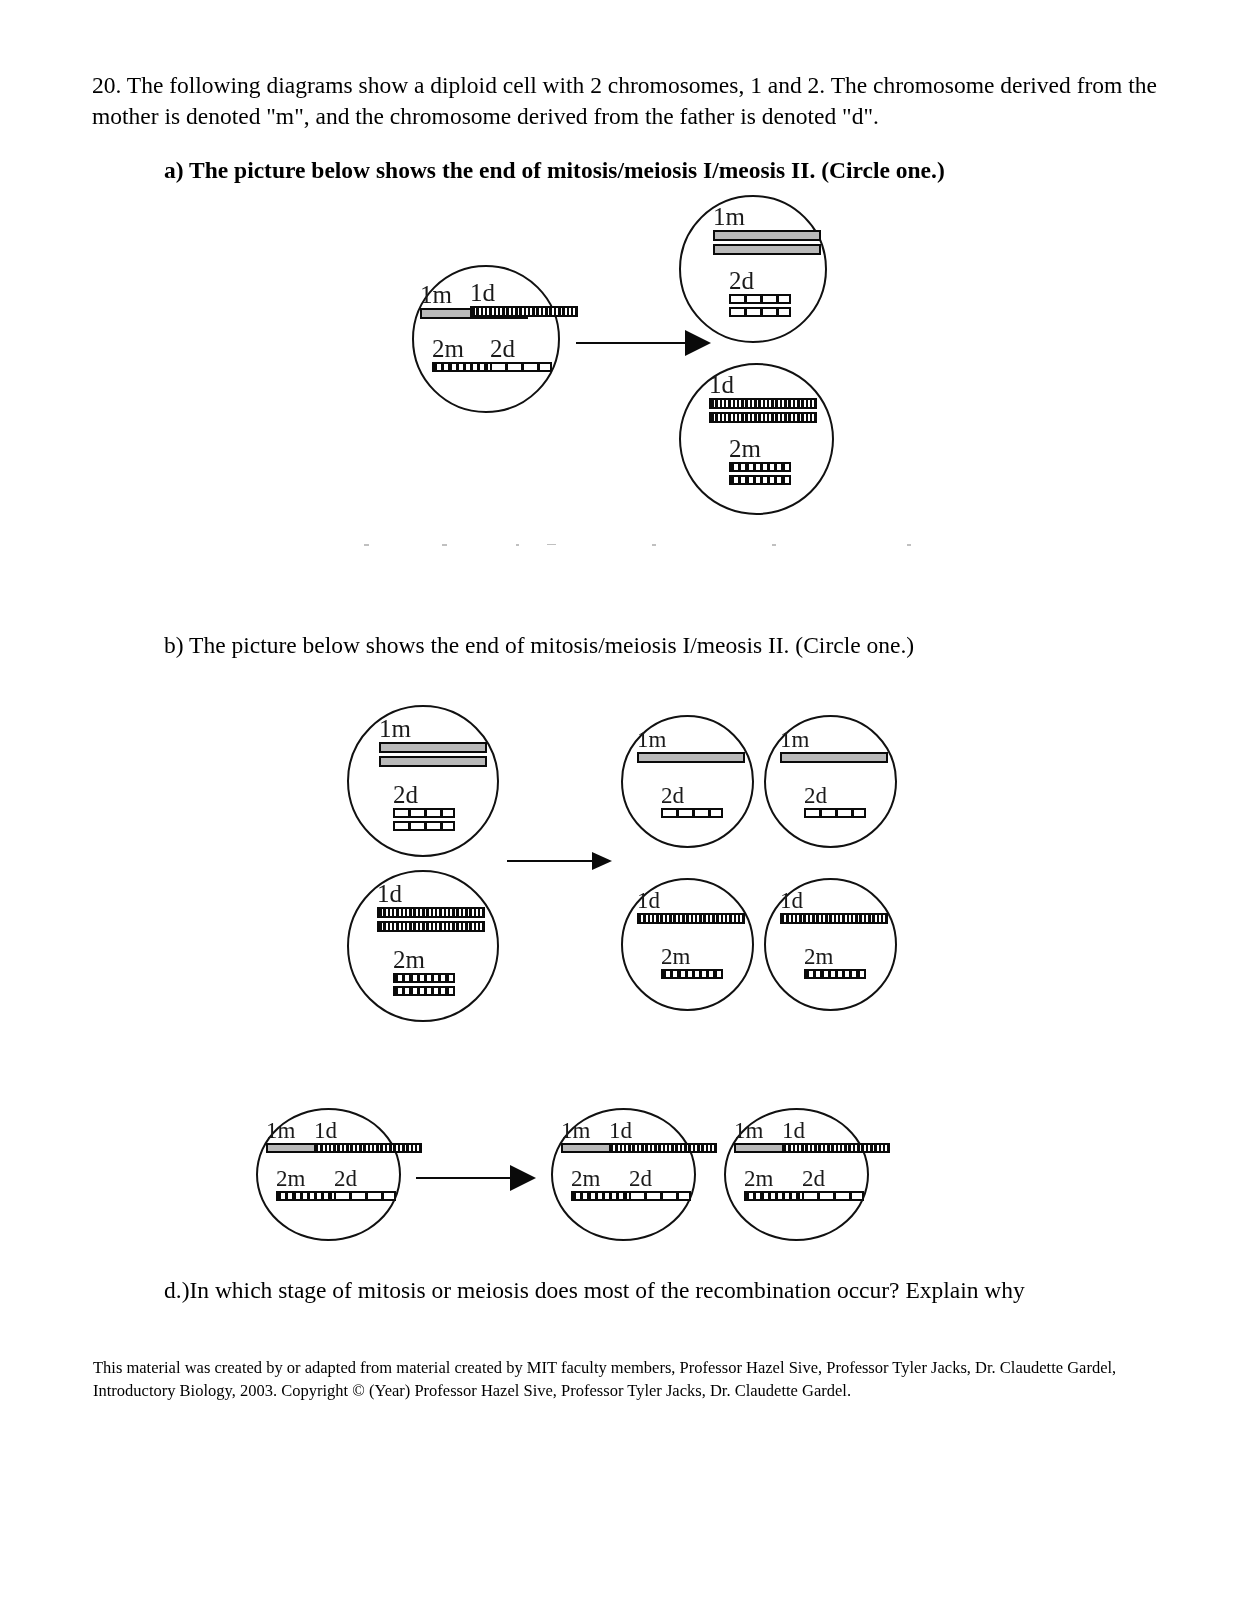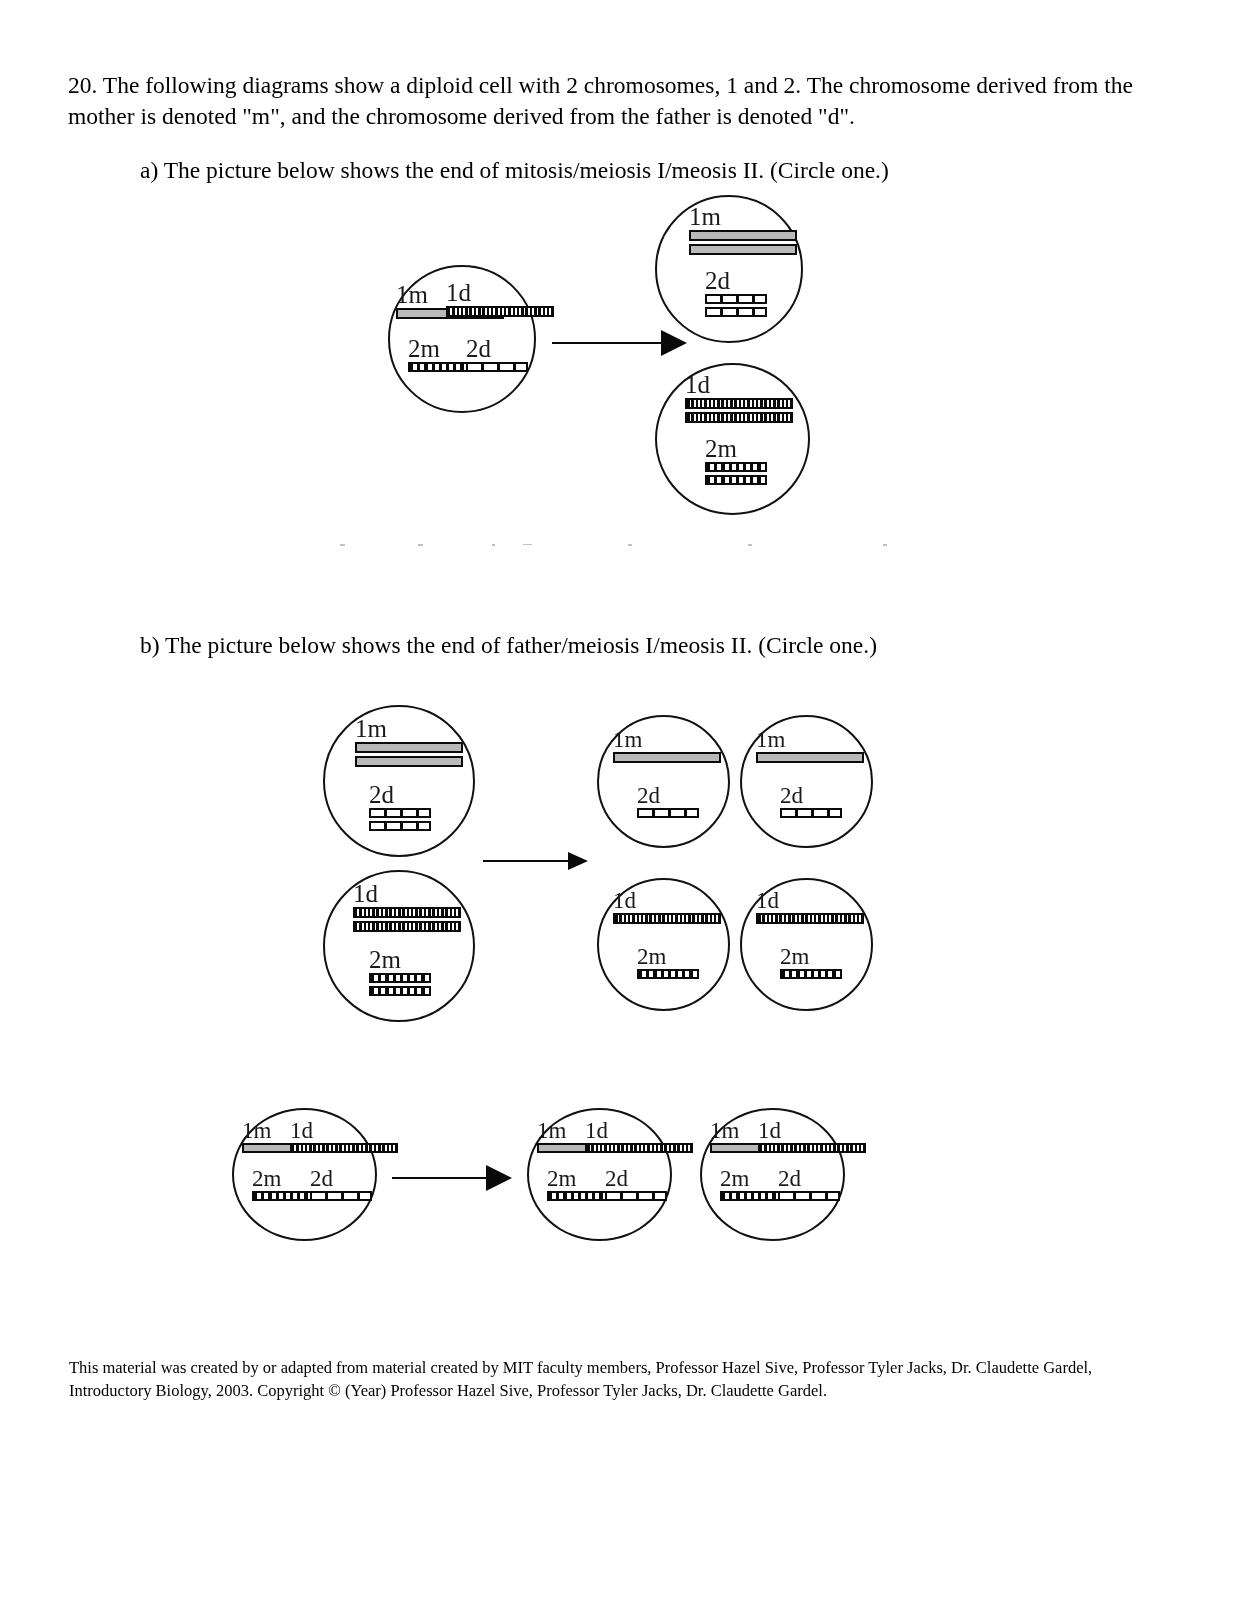--- a/index.html
+++ b/index.html
@@ -13,40 +13,41 @@
     height: 1600px;
     position: relative;
     font-family: "Liberation Serif", "DejaVu Serif", serif;
     color: #000000;
     overflow: hidden;
   }
 
   .page {
     position: absolute;
     inset: 0;
+    margin-left: 24px;
   }
 
   
   .qtext {
     position: absolute;
     left: 68px;
     top: 70px;
     width: 1065px;
     font-size: 23.5px;
     line-height: 31px;
     text-align: left;
   }
 
   .part-label {
     position: absolute;
     font-size: 23.5px;
     line-height: 30px;
     white-space: nowrap;
   }
-  .part-a { left: 140px; top: 155px; }
+  .part-a { left: 140px; top: 155px; font-weight: bold; }
   .part-b { left: 140px; top: 630px; }
   .part-c { left: 140px; top: 1038px; }
   .part-d { left: 140px; top: 1275px; }
 
   .footer {
     position: absolute;
     left: 69px;
     top: 1356px;
     width: 1068px;
     font-size: 16.5px;
@@ -248,21 +249,21 @@
   <div class="speck-row" style="left:340px; top:544px; width:560px; height:6px;">
     <span class="speck" style="left:0px;"></span>
     <span class="speck" style="left:78px;"></span>
     <span class="speck" style="left:152px; width:3px;"></span>
     <span class="speck" style="left:183px; width:9px; height:1px;"></span>
     <span class="speck" style="left:288px; width:4px;"></span>
     <span class="speck" style="left:408px; width:4px;"></span>
     <span class="speck" style="left:543px; width:4px;"></span>
   </div>
 
-  <div class="part-label part-b">b) The picture below shows the end of father/meiosis I/meosis II. (Circle one.)</div>
+  <div class="part-label part-b">b) The picture below shows the end of mitosis/meiosis I/meosis II. (Circle one.)</div>
 
   <div class="cell" style="left:323px; top:705px; width:152px; height:152px;">
     <div class="chrgroup" style="left:30px; top:10px;">
       <span class="chrlabel">1m</span>
       <span class="bars">
         <span class="bar m1 long"></span>
         <span class="bar m1 long"></span>
       </span>
     </div>
     <div class="chrgroup" style="left:44px; top:76px;">
@@ -436,16 +437,17 @@
       </span>
     </div>
     <div class="chrgroup" style="left:76px; top:58px;">
       <span class="chrlabel sm">2d</span>
       <span class="bars">
         <span class="bar d2 short"></span>
       </span>
     </div>
   </div>
 
+  <div class="part-label part-d">d.)In which stage of mitosis or meiosis does most of the recombination occur? Explain why</div>
 
   <div class="footer">This material was created by or adapted from material created by MIT faculty members, Professor Hazel Sive, Professor Tyler Jacks, Dr. Claudette Gardel, Introductory Biology, 2003. Copyright © (Year) Professor Hazel Sive, Professor Tyler Jacks, Dr. Claudette Gardel.</div>
 
 </div>
 
 </body></html>

